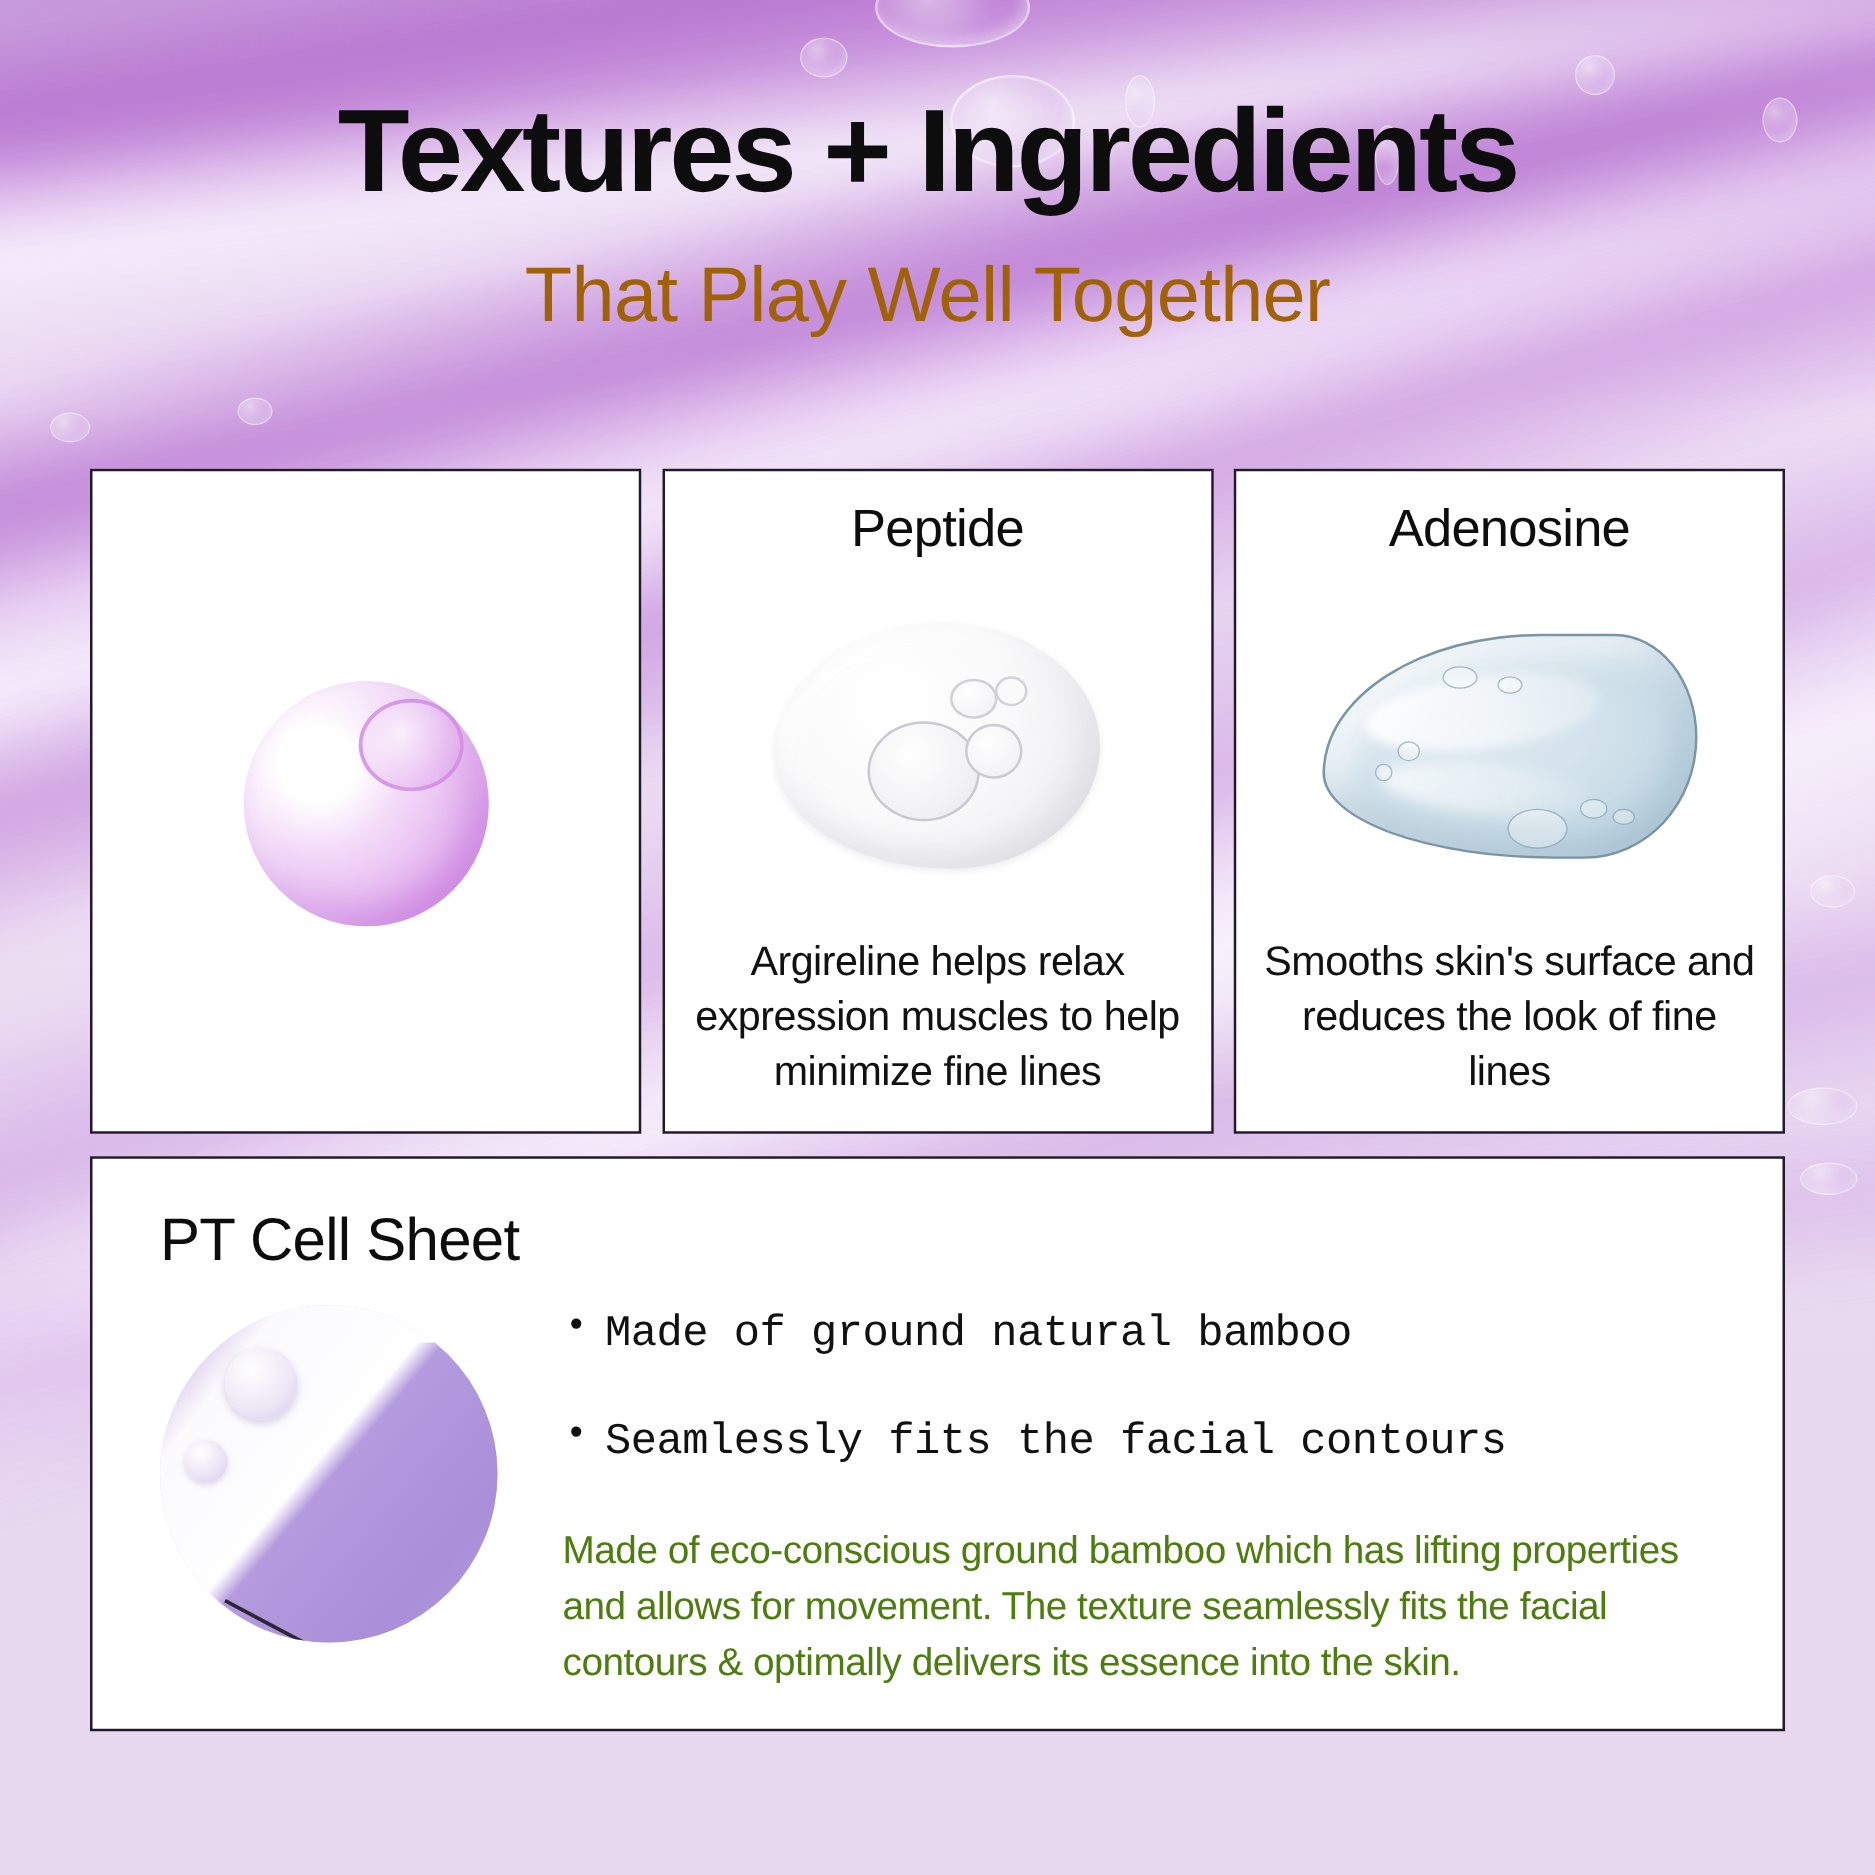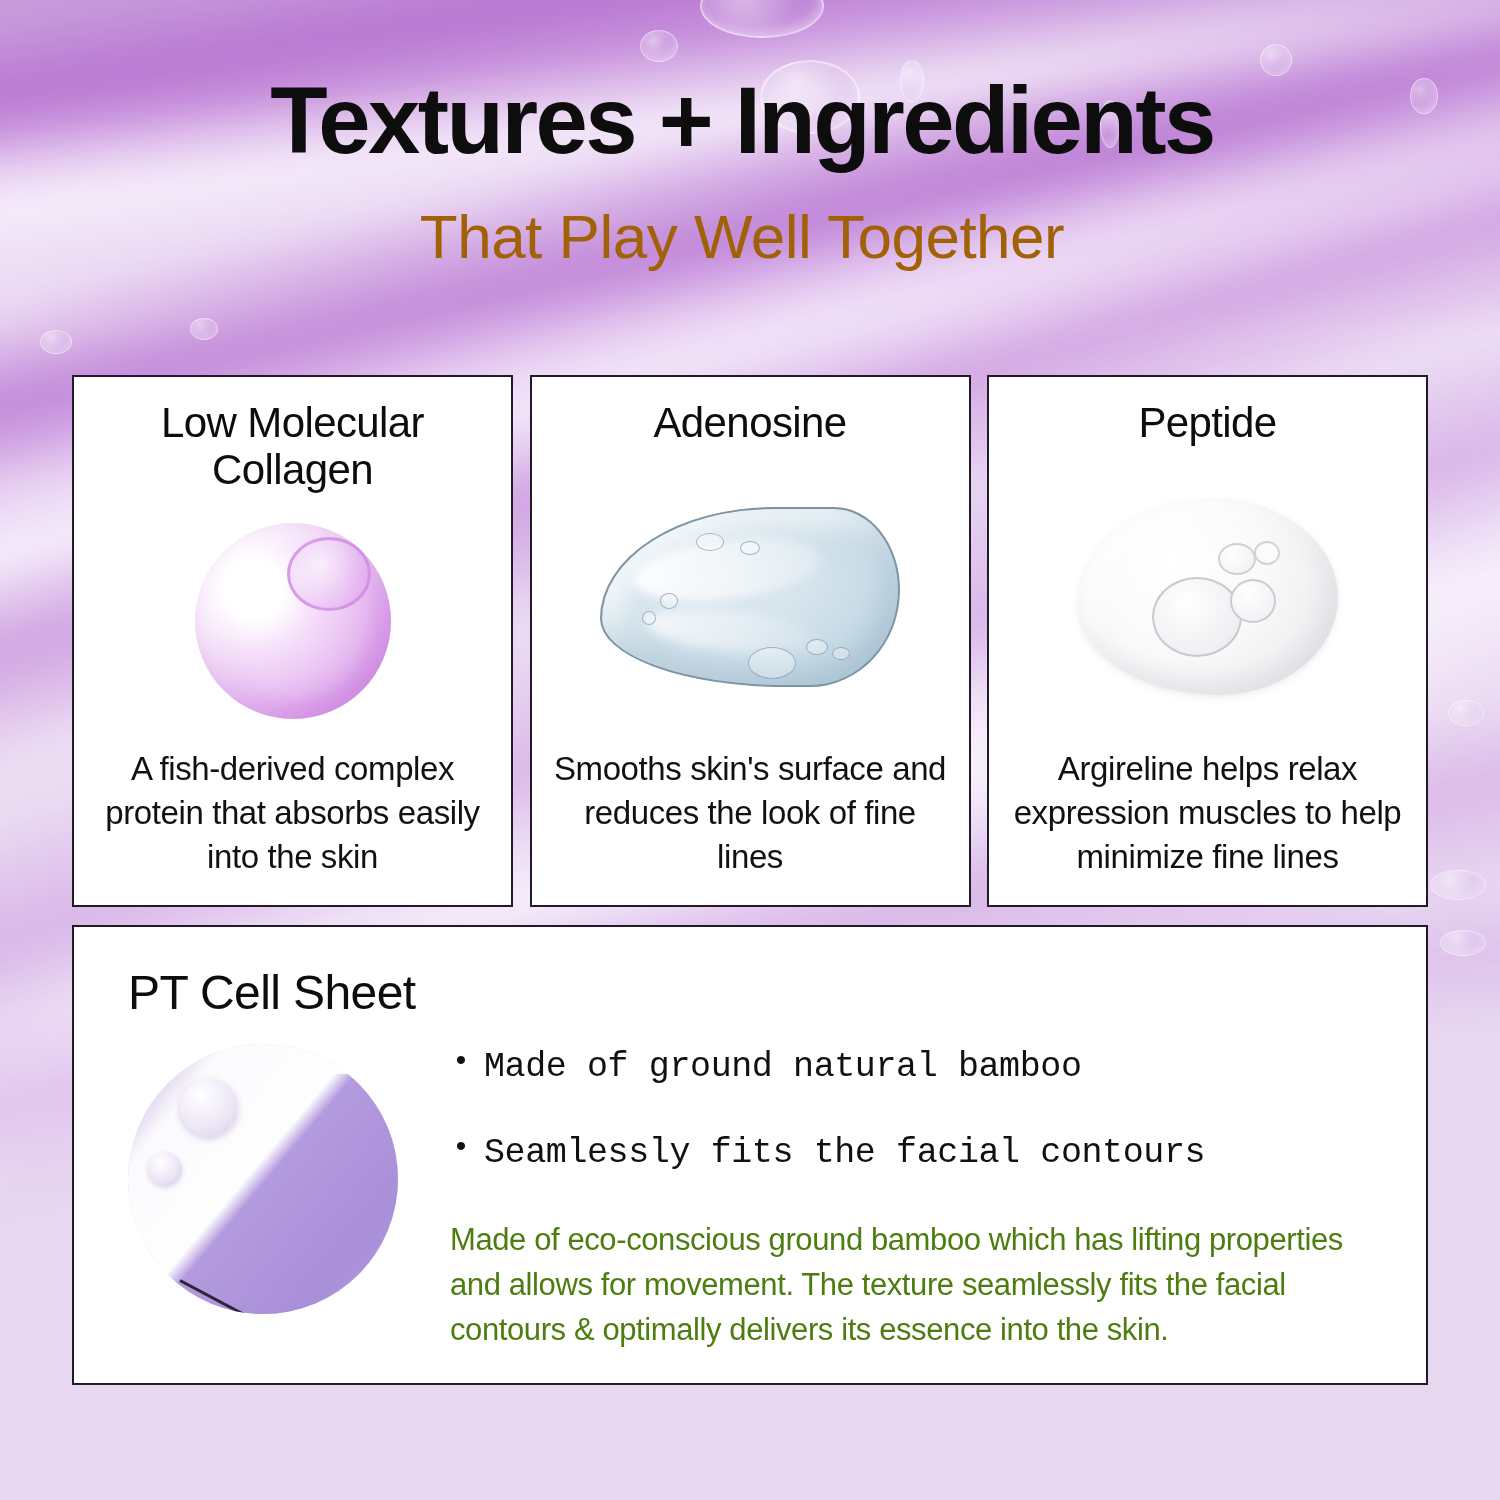--- a/index.html
+++ b/index.html
@@ -437,57 +437,55 @@
   </div>
 
   <div class="title-wrap">
     <h1 class="main-title">Textures + Ingredients</h1>
     <h2 class="sub-title">That Play Well Together</h2>
   </div>
 
   <div class="cards-row">
 
     <div class="card">
-      <div class="card-title">Low Molecular Collagen</div>
       <div class="card-art">
         <div class="collagen-bubble"></div>
       </div>
-      <div class="card-desc">A fish-derived complex protein that absorbs easily into the skin</div>
+    </div>
+
+    <div class="card">
+      <div class="card-title">Peptide</div>
+      <div class="card-art">
+        <div class="peptide-blob">
+          <div class="pb1"></div>
+          <div class="pb2"></div>
+          <div class="pb3"></div>
+          <div class="pb4"></div>
+        </div>
+      </div>
+      <div class="card-desc">Argireline helps relax expression muscles to help minimize fine lines</div>
     </div>
 
     <div class="card">
       <div class="card-title">Adenosine</div>
       <div class="card-art">
         <div class="adenosine-drop">
           <div class="shape"></div>
           <div class="hl1"></div>
           <div class="hl2"></div>
           <div class="mb" style="left:96px;top:26px;width:26px;height:16px;"></div>
           <div class="mb" style="left:140px;top:34px;width:18px;height:12px;"></div>
           <div class="mb" style="left:60px;top:86px;width:16px;height:14px;"></div>
           <div class="mb" style="left:42px;top:104px;width:12px;height:12px;"></div>
           <div class="mb" style="left:148px;top:140px;width:46px;height:30px;"></div>
           <div class="mb" style="left:206px;top:132px;width:20px;height:14px;"></div>
           <div class="mb" style="left:232px;top:140px;width:16px;height:11px;"></div>
         </div>
       </div>
       <div class="card-desc">Smooths skin's surface and reduces the look of fine lines</div>
-    </div>
-
-    <div class="card">
-      <div class="card-title">Peptide</div>
-      <div class="card-art">
-        <div class="peptide-blob">
-          <div class="pb1"></div>
-          <div class="pb2"></div>
-          <div class="pb3"></div>
-          <div class="pb4"></div>
-        </div>
-      </div>
-      <div class="card-desc">Argireline helps relax expression muscles to help minimize fine lines</div>
     </div>
 
   </div>
 
   <div class="panel">
     <div class="panel-title">PT Cell Sheet</div>
     <div class="panel-body">
       <div class="sheet-photo">
         <div class="diag-white"></div>
         <div class="diag-purple"></div>

